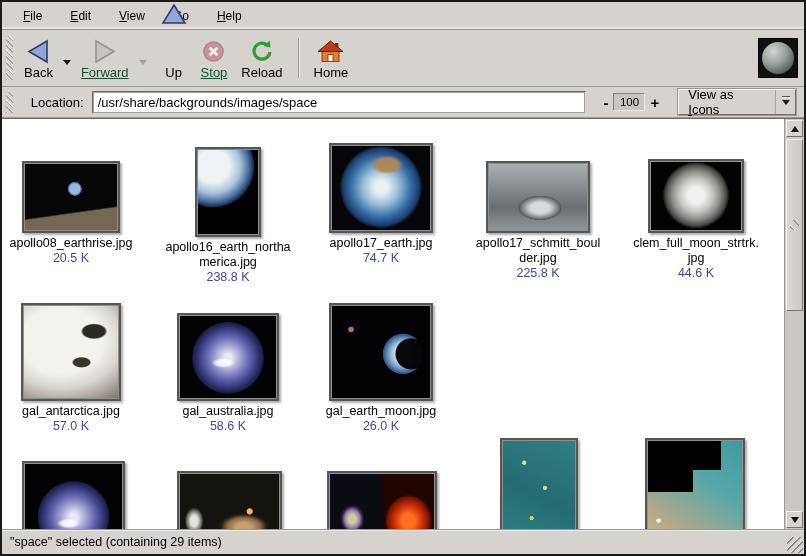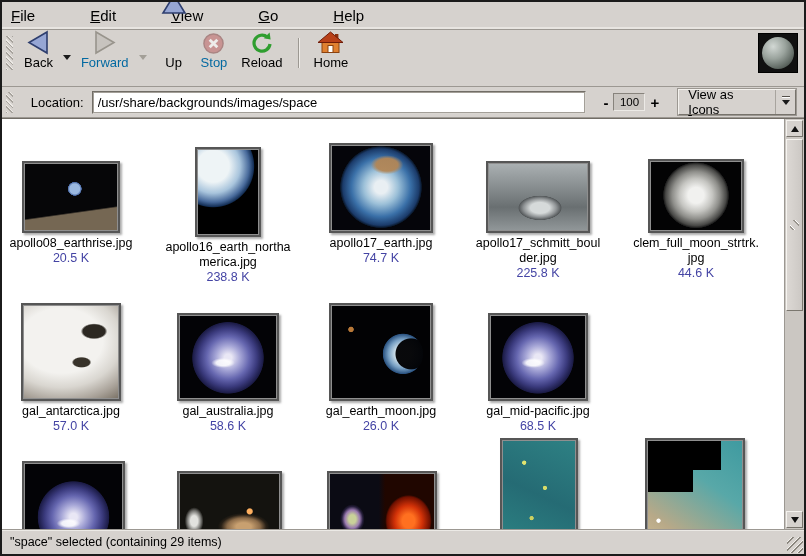--- a/index.html
+++ b/index.html
@@ -13,43 +13,44 @@
     width:806px; height:556px;
     border:2px solid #1b1b1b;
     background:#d6d2ce;
     display:flex; flex-direction:column;
     overflow:hidden;
   }
   
   .menubar {
     height:28px; flex:0 0 28px;
     display:flex; align-items:center;
+    padding-left:12px;
     border-bottom:1px solid #9c9892;
     box-shadow: inset 0 -2px 0 #e8e5e1;
-    font-size:15px; color:#000;gap:27px;
+    font-size:12px; color:#000;
   }
   .menu-item { padding:4px 9px; margin-right:10px; cursor:default; }
   .mn { text-decoration:underline; }
   
   .toolbar {
     height:57px; flex:0 0 57px;
     display:flex; align-items:stretch;
-    padding:2px 6px 12px 2px;
+    padding:2px 6px 2px 2px;
     border-bottom:1px solid #9c9892;
   }
   .grip {
     width:7px; margin:4px 4px 4px 2px;
     background:repeating-linear-gradient(45deg,#a8a49e 0 1px,#ece9e5 1px 2px,transparent 2px 4px);
   }
   .tbtn {
     display:flex; flex-direction:column; align-items:center; justify-content:flex-end;
     padding:3px 7px 4px 7px; font-size:13px; color:#000;
   }
   .tbtn .ticon { height:28px; display:flex; align-items:center; }
-  .tbtn.disabled { color:#0369a1; }
+  .tbtn.disabled { color:#14532d;text-decoration:underline; }
   .chevbox { display:flex; align-items:center; padding:0 3px; margin-top:8px; }
   .chevtri { width:0; height:0; border:4px solid transparent; border-top:5px solid #1a1a1a; margin-top:4px; }
   .chevtri.dis { border-top-color:#a39f97; }
   .tsep { width:1px; background:#9c9892; margin:6px 8px; box-shadow:1px 0 0 #efece8; }
   .tspacer { flex:1; }
   .throbber {
     width:40px; height:40px; align-self:center;
     background:#101010; border:1px solid #000;
     display:flex; align-items:center; justify-content:center;
   }
@@ -339,25 +340,20 @@
     <div class="file-item" style="left:151px;top:194px;">
       <div class="thumb art-earthblue" style="width:102px;height:88px;"></div>
       <div class="fname">gal_australia.jpg</div>
       <div class="fsize">58.6 K</div>
     </div>
     <div class="file-item" style="left:304px;top:184px;">
       <div class="thumb art-earthmoon" style="width:104px;height:98px;"></div>
       <div class="fname">gal_earth_moon.jpg</div>
       <div class="fsize">26.0 K</div>
     </div>
-    <div class="file-item" style="left:461px;top:194px;">
-      <div class="thumb art-earthblue" style="width:100px;height:88px;"></div>
-      <div class="fname">gal_mid-pacific.jpg</div>
-      <div class="fsize">68.5 K</div>
-    </div>
 
     <div class="thumb loose art-earthblue" style="left:20px;top:342px;width:103px;height:110px;"></div>
     <div class="thumb loose art-galaxy" style="left:175px;top:352px;width:105px;height:100px;"></div>
     <div class="thumb loose art-nebulae2" style="left:325px;top:352px;width:110px;height:100px;"></div>
     <div class="thumb loose art-tealneb" style="left:498px;top:319px;width:78px;height:130px;"></div>
     <div class="thumb loose art-blacksq" style="left:643px;top:319px;width:100px;height:130px;"></div>
 
     <div class="scrollbar">
       <div class="sbtn up">
           <span class="tri-up"></span>

